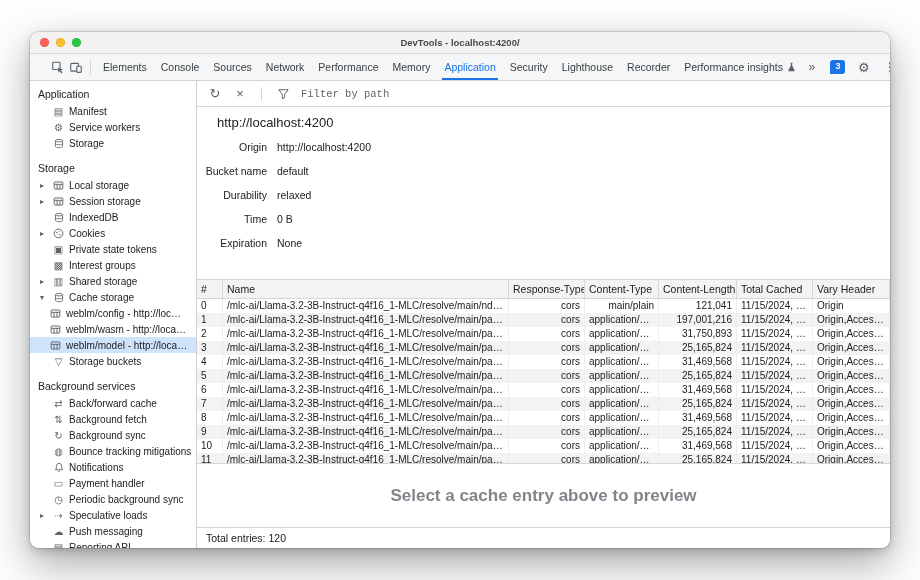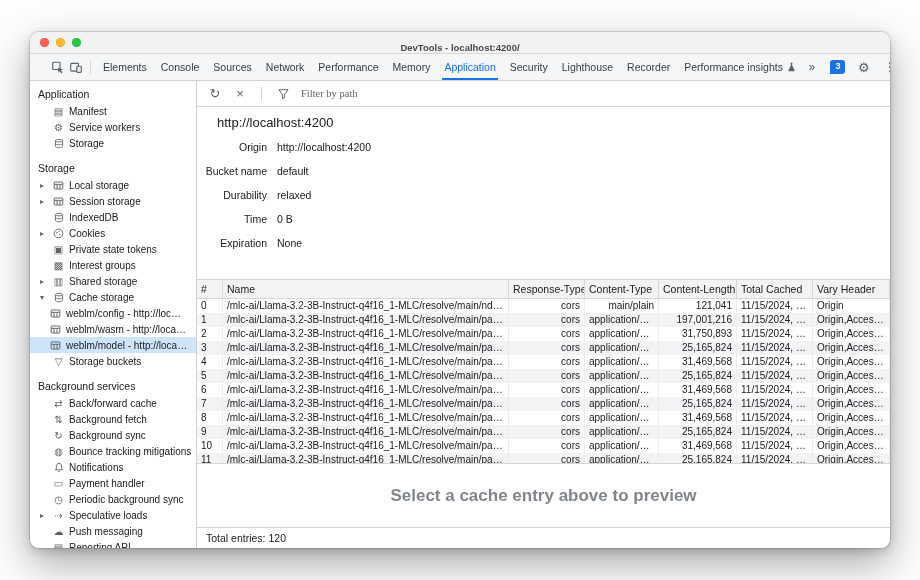--- a/index.html
+++ b/index.html
@@ -10,21 +10,21 @@
     -webkit-font-smoothing:antialiased;
     cursor:default;
   }
   .window{
     position:absolute;left:30px;top:32px;width:860px;height:516px;
     background:#fff;border-radius:9px;overflow:hidden;
     box-shadow:0 16px 40px rgba(0,0,0,.33),0 3px 10px rgba(0,0,0,.18),0 0 0 1px rgba(0,0,0,.12);
     display:flex;flex-direction:column;
   }
   
-  .titlebar{height:21px;flex:0 0 21px;background:#f2f2f2;border-bottom:1px solid #d9d9d9;position:relative;display:flex;align-items:flex-end;}
+  .titlebar{height:21px;flex:0 0 21px;background:#f2f2f2;border-bottom:1px solid #d9d9d9;position:relative;display:flex;align-items:center;}
   .traffic{position:absolute;left:10px;top:0;height:100%;display:flex;align-items:center;gap:7px;}
   .dot{width:9px;height:9px;border-radius:50%;display:inline-block;}
   .dot.red{background:#ff5f57;box-shadow:inset 0 0 0 .5px rgba(0,0,0,.15);}
   .dot.yellow{background:#febc2e;box-shadow:inset 0 0 0 .5px rgba(0,0,0,.15);}
   .dot.green{background:#28c840;box-shadow:inset 0 0 0 .5px rgba(0,0,0,.15);}
   .wtitle{width:100%;text-align:center;font-size:9.5px;font-weight:bold;color:#4a4a4a;}
   
   .tabbar{height:26px;flex:0 0 26px;background:#f5f6f7;border-bottom:1px solid #d0d3d6;display:flex;align-items:center;font-size:10.5px;color:#3c4043;padding-left:19px;}
   .tbtn{display:inline-flex;align-items:center;justify-content:center;min-width:18px;height:20px;color:#5f6368;}
   .vsep{width:1px;height:14px;background:#d4d4d4;margin:0 5px;flex:0 0 1px;}
@@ -48,21 +48,21 @@
   .tree-item .arrow{position:absolute;left:10px;font-size:8px;color:#5f6368;}
   .tree-item .glyph{width:13px;flex:0 0 13px;text-align:center;font-size:10px;color:#5f6368;display:inline-flex;align-items:center;justify-content:center;}
   .tree-item .tlabel{overflow:hidden;text-overflow:ellipsis;}
   .tree-item.depth2{padding-left:19px;}
   .tree-item.selected{background:#cfe4fb;}
   
   .main{flex:1;display:flex;flex-direction:column;min-width:0;background:#fff;}
   .panel-toolbar{height:25px;flex:0 0 25px;border-bottom:1px solid #d5d5d5;display:flex;align-items:center;gap:7px;padding:0 9px;color:#5f6368;}
   .refresh{font-size:13px;}
   .closex{font-size:13px;}
-  .filter{border:none;outline:none;font-size:10.5px;color:#333;width:220px;font-family:Liberation Serif, serif;background:transparent;}
+  .filter{border:none;outline:none;font-size:10.5px;color:#333;width:220px;font-family:Liberation Mono, monospace;background:transparent;}
   .filter::placeholder{color:#5f6368;}
   .detail{height:172px;flex:0 0 172px;overflow:hidden;}
   .detail-title{padding:8px 0 0 20px;height:16px;line-height:16px;font-size:13px;color:#202124;margin-bottom:4px;}
   .meta-row{display:flex;height:24px;align-items:center;font-size:10.5px;color:#202124;}
   .meta-label{width:70px;flex:0 0 70px;text-align:right;}
   .meta-value{margin-left:10px;}
   
   .grow{display:grid;grid-template-columns:26px 286px 76px 74px 78px 76px minmax(0,1fr);align-items:center;}
   .grid-header{height:18px;flex:0 0 18px;background:#f3f3f3;border-top:1px solid #d5d5d5;border-bottom:1px solid #d5d5d5;font-size:10.5px;color:#202124;}
   .grid-header .gc{height:100%;display:flex;align-items:center;padding:0 4px;border-right:1px solid #d8d8d8;overflow:hidden;white-space:nowrap;}

